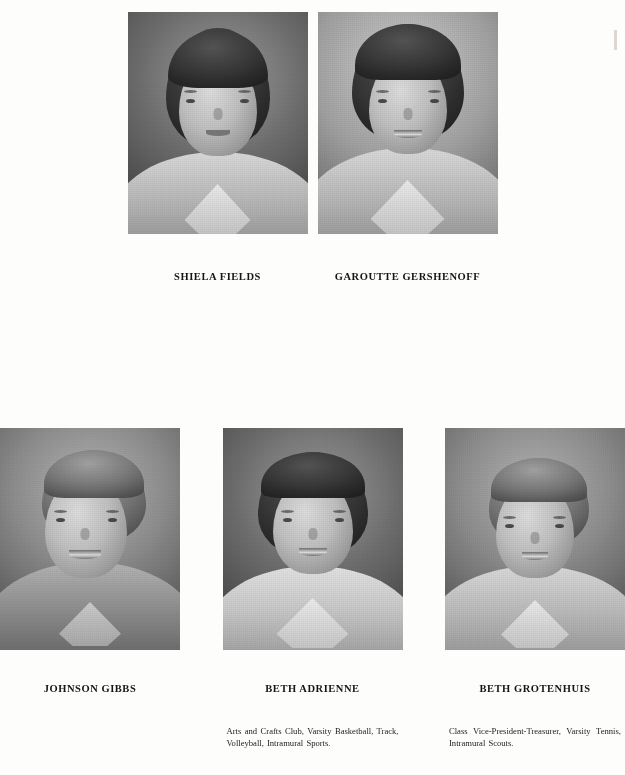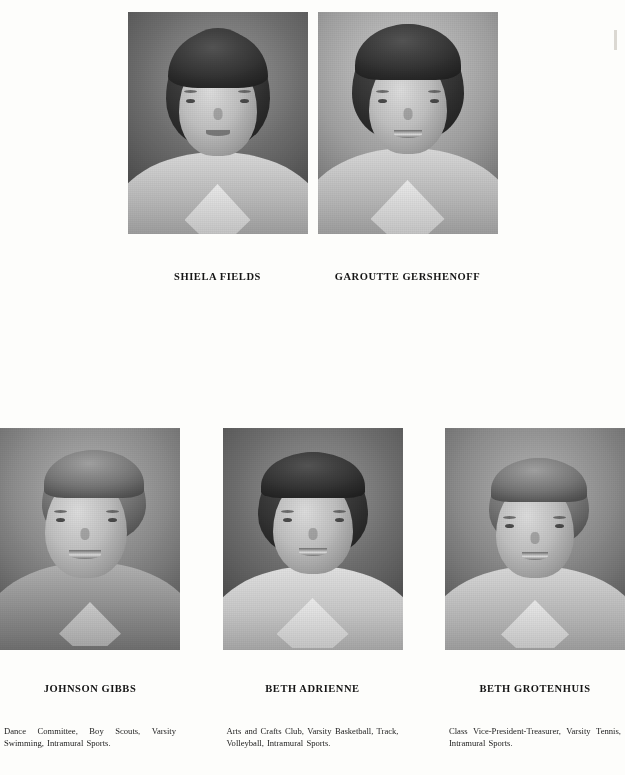--- a/index.html
+++ b/index.html
@@ -285,21 +285,20 @@
         <div class="hair light" style="top:22px;left:52%;width:100px;height:48px;border-radius:58% 58% 24% 24% / 82% 82% 18% 18%;"></div>
         <div class="brow" style="left:54px;top:82px;"></div>
         <div class="brow" style="left:106px;top:82px;"></div>
         <div class="eye" style="left:56px;top:90px;"></div>
         <div class="eye" style="left:108px;top:90px;"></div>
         <div class="nose" style="left:47%;top:100px;"></div>
         <div class="mouth smile" style="left:47%;top:122px;width:32px;height:9px;"></div>
         <div class="grain"></div>
       </div>
       <div class="name">JOHNSON GIBBS</div>
-      <div class="activities">Dance Committee, Boy Scouts, Varsity Swimming, Intramural Sports.</div>
     </div>
 
     <div class="cell">
       <div class="portrait">
         <div class="bg dark"></div>
         <div class="torso shirt" style="bottom:-20px;width:210px;height:104px;"></div>
         <div class="collar" style="bottom:2px;width:72px;height:50px;"></div>
         <div class="neck" style="bottom:82px;height:42px;"></div>
         <div class="hair" style="top:24px;width:110px;height:104px;"></div>
         <div class="face" style="top:50px;width:80px;height:96px;"></div>
@@ -327,18 +326,18 @@
         <div class="hair light" style="top:30px;left:52%;width:96px;height:44px;border-radius:58% 58% 22% 22% / 84% 84% 16% 16%;"></div>
         <div class="brow" style="left:58px;top:88px;"></div>
         <div class="brow" style="left:108px;top:88px;"></div>
         <div class="eye" style="left:60px;top:96px;"></div>
         <div class="eye" style="left:110px;top:96px;"></div>
         <div class="nose" style="top:104px;"></div>
         <div class="mouth smile" style="top:124px;width:26px;height:8px;"></div>
         <div class="grain"></div>
       </div>
       <div class="name">BETH GROTENHUIS</div>
-      <div class="activities">Class Vice-President-Treasurer, Varsity Tennis, Intramural Sports.</div>
+      <div class="activities">Class Vice-President-Treasurer, Varsity Tennis, Intramural Scouts.</div>
     </div>
 
   </div>
 
 </div>
 
 </body></html>

